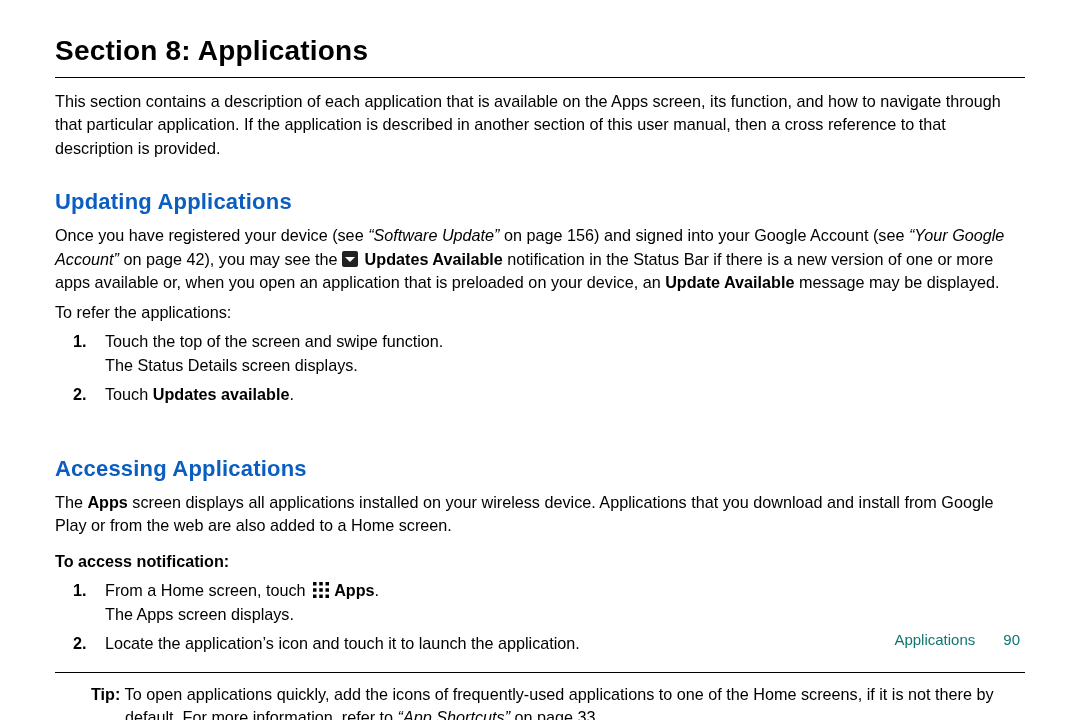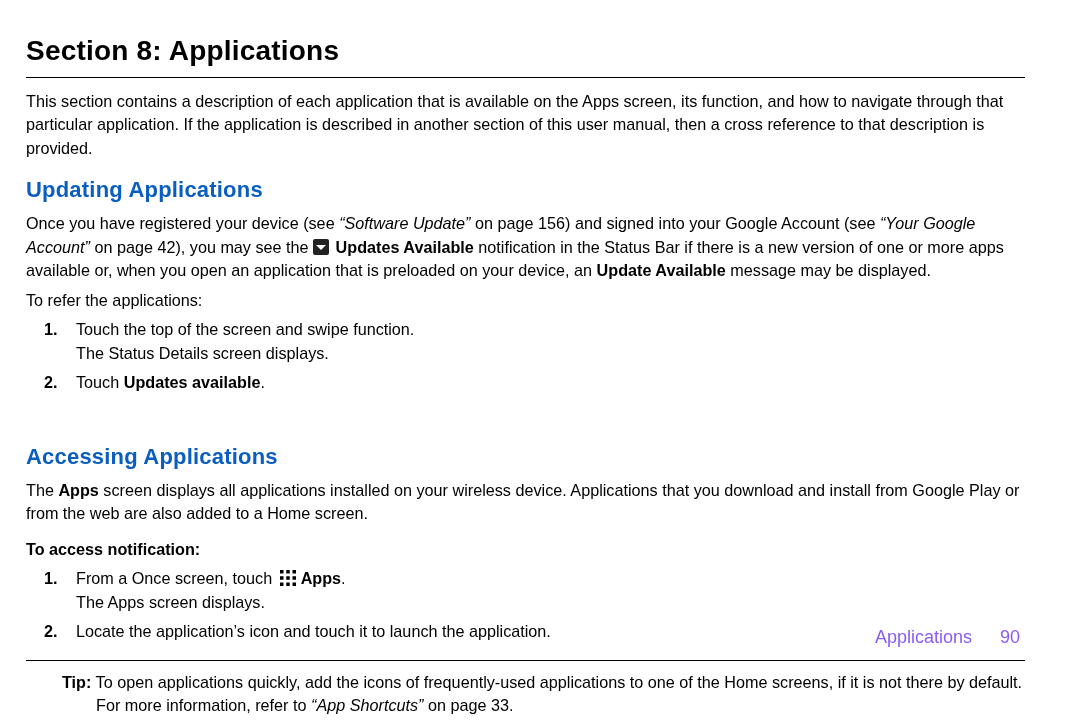--- a/index.html
+++ b/index.html
@@ -2,21 +2,21 @@
 <html><head>
 <meta charset="utf-8">
 <style>
   * { box-sizing: border-box; margin: 0; padding: 0; }
   html, body { width: 1080px; height: 720px; background: #fff; font-family: Arial, Helvetica, sans-serif; }
   .page {
     position: relative;
     width: 1080px;
     height: 678px;
     background: #fff;
-    padding: 35px 55px 30px 26px;
+    padding: 35px 55px 30px 55px;
   }
   .section-title {
     font-size: 28px;
     font-weight: 900;
     letter-spacing: 0.2px;
     color: #000;
     margin-bottom: 10px;
   }
   .top-rule {
     border: none;
@@ -32,21 +32,21 @@
     flex: 1 1 0;
     min-width: 0;
     font-size: 16.2px;
     line-height: 1.45;
     color: #000;
   }
   .h-blue {
     color: #0a5ec2;
     font-weight: 900;
     font-size: 22px;
-    margin-top: 14px;
+    margin-top: 26px;
     margin-bottom: 6px;
     letter-spacing: 0.2px;
   }
   .sub-bold {
     font-weight: 700;
     margin-top: 12px;
     margin-bottom: 4px;
   }
   p { margin-bottom: 6px; }
   .ol { margin-top: 6px; }
@@ -78,22 +78,22 @@
   }
   .tip-block .tip-body {
     padding-left: 34px;
     text-indent: -34px;
     margin-left: 36px;
   }
   .footer {
     position: absolute;
     right: 60px;
     bottom: 30px;
-    font-size: 18px;
-    color: #8b5cf6;
+    font-size: 15px;
+    color: #0f766e;
   }
   .footer .pn { margin-left: 28px; }
   b, strong { font-weight: 700; }
   .quoted { font-style: italic; }
 </style>
 </head>
 <body>
 
 <div class="page">
   <div class="section-title">Section 8: Applications</div>
@@ -140,21 +140,21 @@
       <p>
         <span>The </span><strong>Apps</strong><span> screen displays all applications installed on your wireless device. Applications that you download and install from Google Play or from the web are also added to a Home screen.</span>
       </p>
 
       <p class="sub-bold">To access notification:</p>
 
       <div class="ol">
         <div class="li">
           <div class="num">1.</div>
           <div class="body">
-            <span>From a Once screen, touch </span><span class="icon-apps">
+            <span>From a Home screen, touch </span><span class="icon-apps">
                 <svg viewBox="0 0 18 18">
                   <g fill="#000">
                     <rect x="1" y="1" width="3.5" height="3.5"></rect>
                     <rect x="7.25" y="1" width="3.5" height="3.5"></rect>
                     <rect x="13.5" y="1" width="3.5" height="3.5"></rect>
                     <rect x="1" y="7.25" width="3.5" height="3.5"></rect>
                     <rect x="7.25" y="7.25" width="3.5" height="3.5"></rect>
                     <rect x="13.5" y="7.25" width="3.5" height="3.5"></rect>
                     <rect x="1" y="13.5" width="3.5" height="3.5"></rect>
                     <rect x="7.25" y="13.5" width="3.5" height="3.5"></rect>

